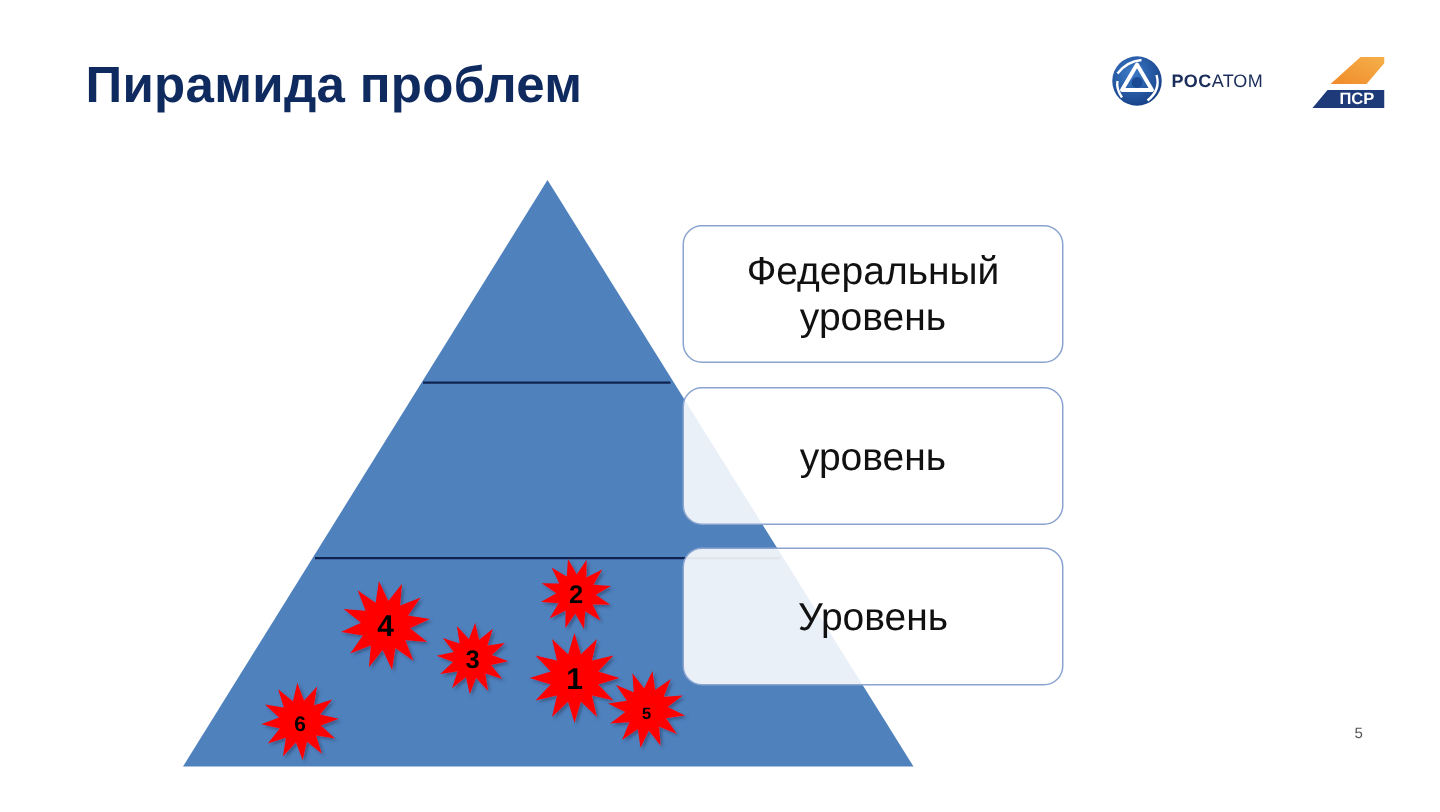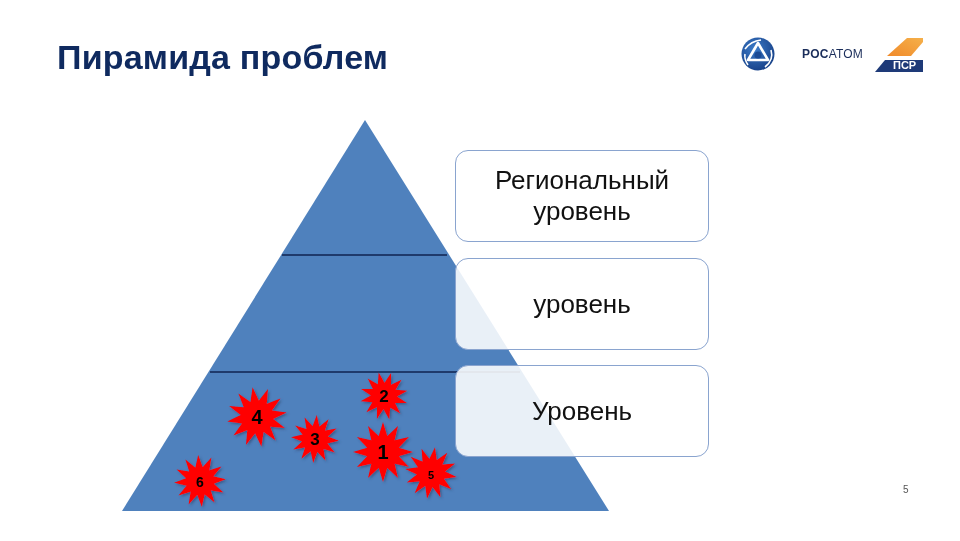--- a/index.html
+++ b/index.html
@@ -1,18 +1,18 @@
 <!DOCTYPE html>
 <html><head>
 <meta charset="utf-8">
 <style>
   html, body { margin:0; padding:0; }
   body { width:960px; height:541px; background:#ffffff; position:relative; overflow:hidden; font-family:"Liberation Sans", sans-serif; }
   .title { position:absolute; left:57px; top:38px; font-size:34px; font-weight:bold; color:#0f2a5f; letter-spacing:0.2px; }
-  .logo-rosatom { position:absolute; left:741px; top:37px; display:flex; align-items:center;gap:21px; }
+  .logo-rosatom { position:absolute; left:741px; top:37px; display:flex; align-items:center; }
   .logo-rosatom .txt { font-size:12px; font-weight:bold; color:#1a2d5a; margin-left:6px; letter-spacing:0.3px; }
   .logo-rosatom .txt span { font-weight:normal; }
   .logo-psr { position:absolute; left:873px; top:38px; width:50px; height:34px; }
   .diagram { position:absolute; left:0; top:0; width:960px; height:541px; }
   .box { position:absolute; left:455px; width:252px; border:1.5px solid #8aa4cf; border-radius:13px; background:rgba(255,255,255,0.88); display:flex; align-items:center; justify-content:center; text-align:center; font-size:26px; line-height:31px; color:#111; }
   .box1 { top:150px; height:90px; }
   .box2 { top:258px; height:90px; }
   .box3 { top:365px; height:90px; }
   .page-num { position:absolute; left:903px; top:484px; font-size:10px; color:#555; }
 </style>
@@ -83,21 +83,21 @@
       </g>
       <g>
         <polygon points="225.9,479.2 214.0,483.7 223.4,492.4 210.8,490.4 214.6,502.5 204.7,494.5 201.8,506.9 197.3,495.0 188.6,504.4 190.6,491.8 178.5,495.6 186.5,485.7 174.1,482.8 186.0,478.3 176.6,469.6 189.2,471.6 185.4,459.5 195.3,467.5 198.2,455.1 202.7,467.0 211.4,457.6 209.4,470.2 221.5,466.4 213.5,476.3" fill="#ff0000" filter="url(#sh)"></polygon>
         <text x="200" y="487" text-anchor="middle" font-family="Liberation Sans, sans-serif" font-weight="bold" font-size="14" fill="#000">6</text>
       </g>
     </g>
 </svg>
 
 <div class="box box1">
   <div>
-      <div>Региональный</div>
+      <div>Федеральный</div>
       <div>уровень</div>
     </div>
 </div>
 <div class="box box2">
   <div>
       <div>уровень</div>
     </div>
 </div>
 <div class="box box3">
   <div>

